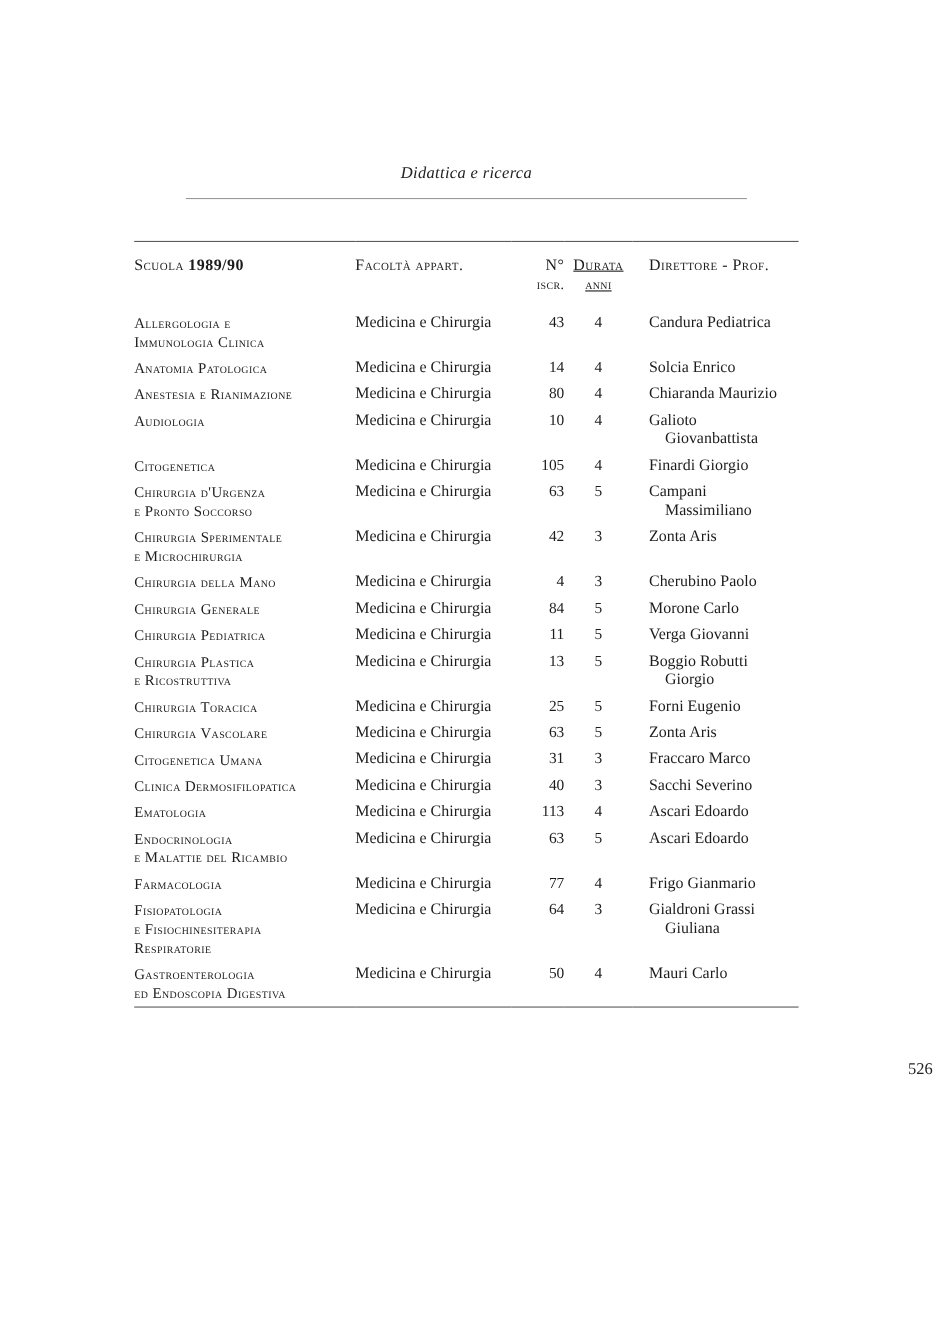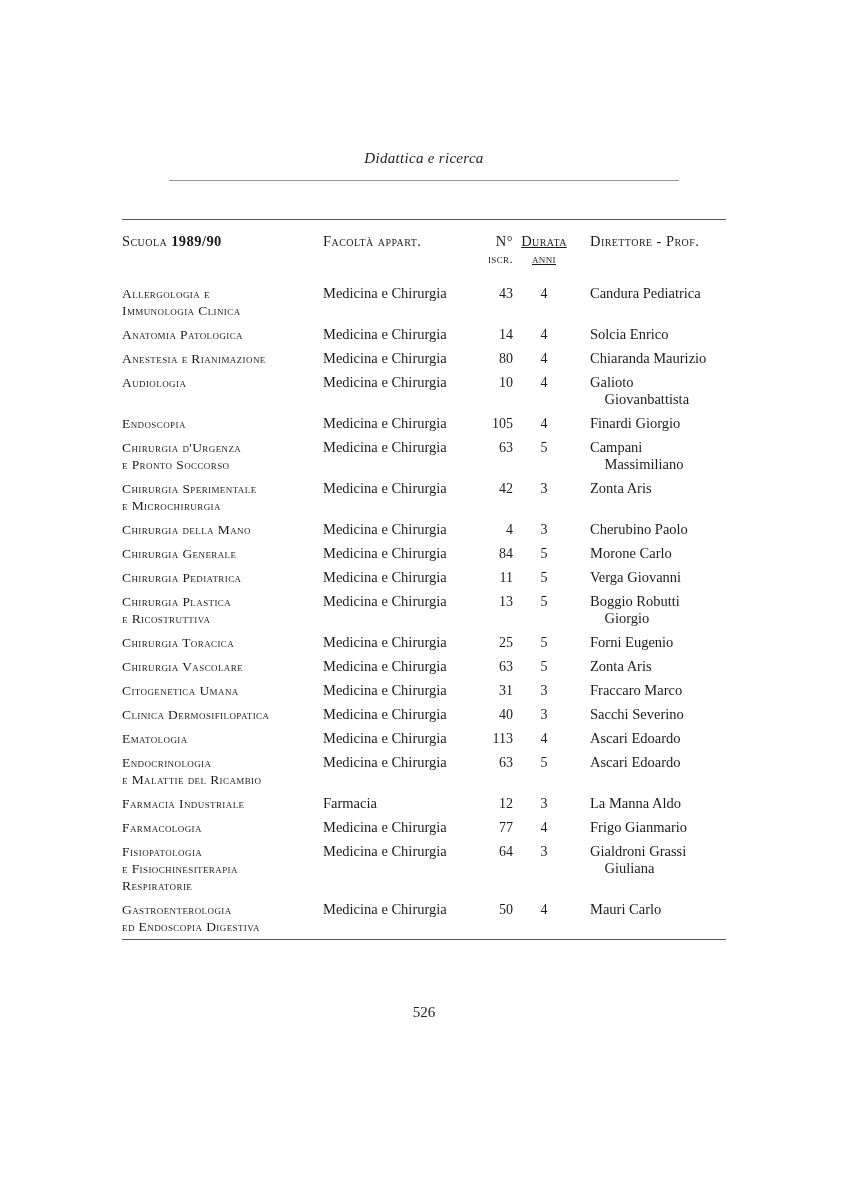--- a/index.html
+++ b/index.html
@@ -90,23 +90,23 @@
   }
   td.col-duration {
     text-align: center;
     font-size: 14px;
   }
   td.col-director {
     white-space: pre-wrap;
     padding-left: 15px;
   }
   .page-number {
-    text-align: center;
+    text-align: right;
     font-size: 15px;
-    margin-top: 64px;
+    margin-top: 48px;
     color: #222;
   }
 </style>
 </head>
 <body>
 
 <div class="page">
 
   <div class="running-title">Didattica e ricerca</div>
 
@@ -166,21 +166,21 @@
         </tr>
         <tr>
           <td class="col-school">Audiologia</td>
           <td class="col-faculty">Medicina e Chirurgia</td>
           <td class="col-enrolled">10</td>
           <td class="col-duration">4</td>
           <td class="col-director">Galioto
     Giovanbattista</td>
         </tr>
         <tr>
-          <td class="col-school">Endoscopia</td>
+          <td class="col-school">Citogenetica</td>
           <td class="col-faculty">Medicina e Chirurgia</td>
           <td class="col-enrolled">105</td>
           <td class="col-duration">4</td>
           <td class="col-director">Finardi Giorgio</td>
         </tr>
         <tr>
           <td class="col-school">Chirurgia d'Urgenza
 e Pronto Soccorso</td>
           <td class="col-faculty">Medicina e Chirurgia</td>
           <td class="col-enrolled">63</td>
@@ -261,27 +261,20 @@
           <td class="col-duration">4</td>
           <td class="col-director">Ascari Edoardo</td>
         </tr>
         <tr>
           <td class="col-school">Endocrinologia
 e Malattie del Ricambio</td>
           <td class="col-faculty">Medicina e Chirurgia</td>
           <td class="col-enrolled">63</td>
           <td class="col-duration">5</td>
           <td class="col-director">Ascari Edoardo</td>
-        </tr>
-        <tr>
-          <td class="col-school">Farmacia Industriale</td>
-          <td class="col-faculty">Farmacia</td>
-          <td class="col-enrolled">12</td>
-          <td class="col-duration">3</td>
-          <td class="col-director">La Manna Aldo</td>
         </tr>
         <tr>
           <td class="col-school">Farmacologia</td>
           <td class="col-faculty">Medicina e Chirurgia</td>
           <td class="col-enrolled">77</td>
           <td class="col-duration">4</td>
           <td class="col-director">Frigo Gianmario</td>
         </tr>
         <tr>
           <td class="col-school">Fisiopatologia

